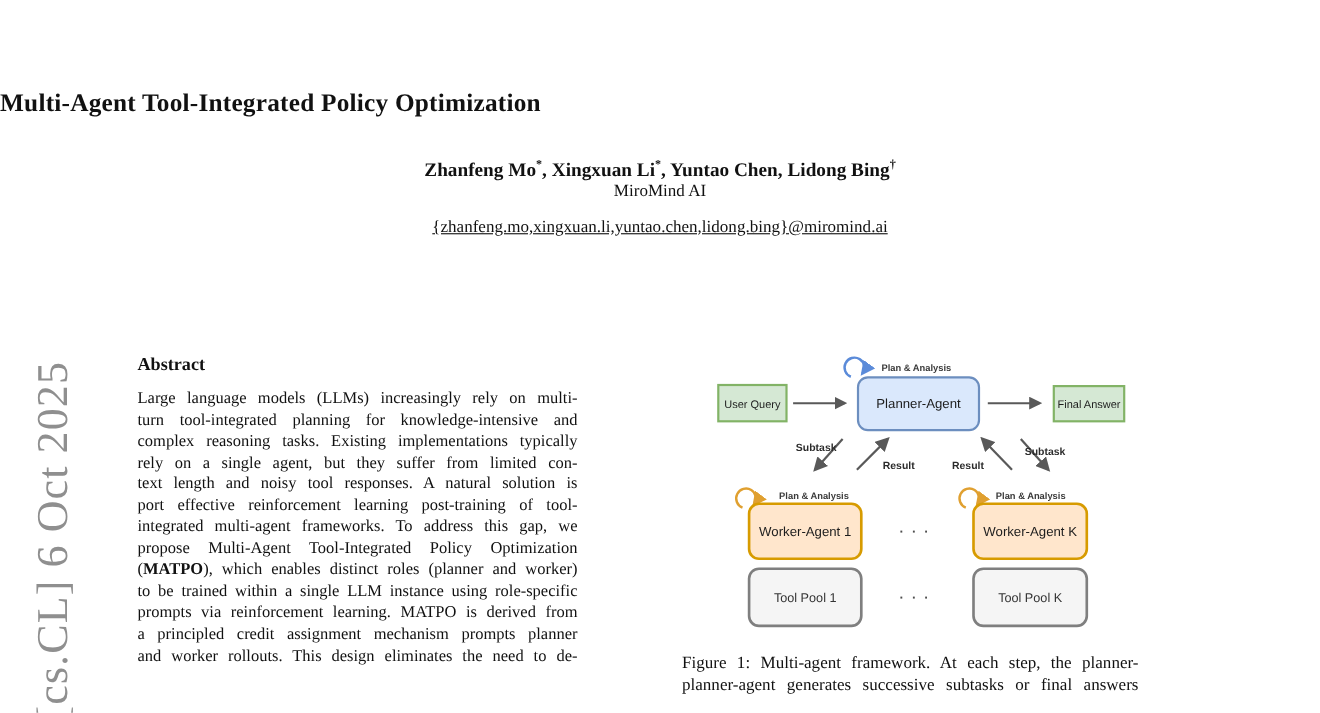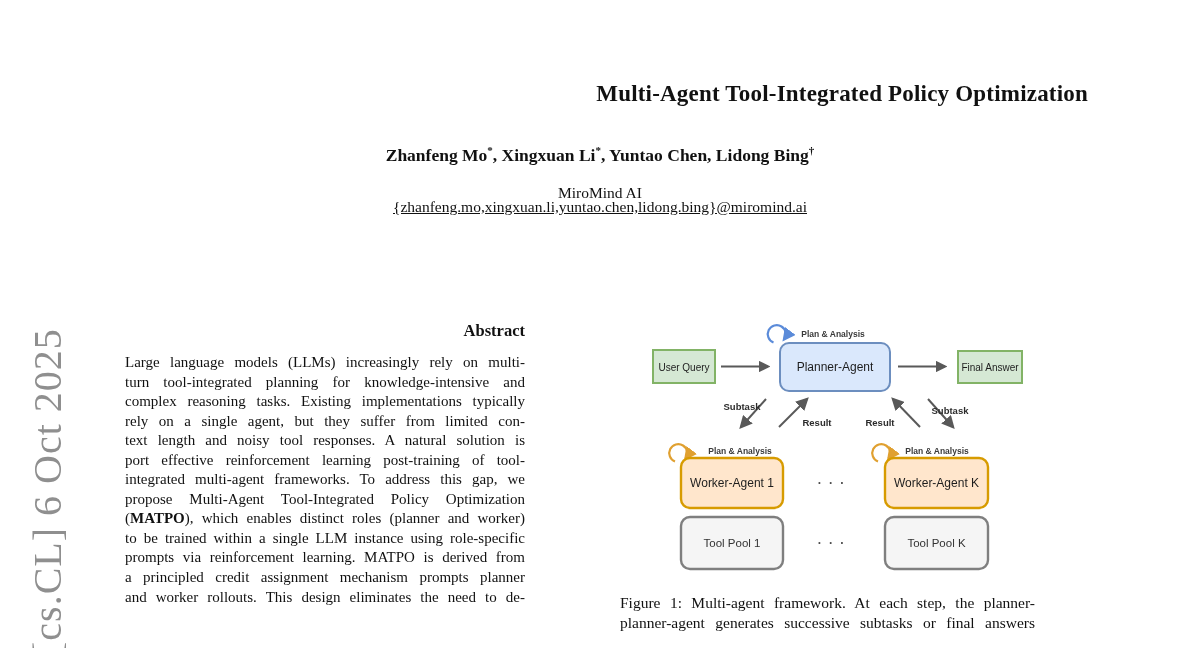--- a/index.html
+++ b/index.html
@@ -4,33 +4,33 @@
 <style>
   html,body{margin:0;padding:0;}
   body{
     width:1200px;height:648px;position:relative;overflow:hidden;
     background:#ffffff;
     font-family:"Liberation Serif","DejaVu Serif",serif;
     color:#111;
   }
   .abs{position:absolute;}
   
-  .title{left:0;top:81px;width:1088px;text-align:right;font-size:23px;font-weight:bold;letter-spacing:.2px;}
+  .title{left:0;top:81px;width:1088px;text-align:left;font-size:23px;font-weight:bold;letter-spacing:.2px;}
   .authors{left:0;top:144px;width:1200px;text-align:center;font-size:17.5px;font-weight:bold;}
   .authors sup{font-size:11px;}
-  .affil{left:0;top:184px;width:1200px;text-align:center;font-size:15.5px;}
+  .affil{left:0;top:165px;width:1200px;text-align:center;font-size:15.5px;}
   .email{left:0;top:198px;width:1200px;text-align:center;font-size:15.5px;text-decoration:underline;}
   
   .watermark{
     left:24px;top:655px;transform:rotate(-90deg);transform-origin:0 0;
     font-size:40px;color:#8f8f8f;white-space:nowrap;letter-spacing:1px;
     font-family:"Liberation Serif","DejaVu Serif",serif;
   }
   
-  .abstract-head{left:125px;top:321px;width:400px;text-align:right;font-size:16.5px;font-weight:bold;}
+  .abstract-head{left:125px;top:321px;width:400px;text-align:left;font-size:16.5px;font-weight:bold;}
   .abstract-body{left:125px;top:353px;width:400px;font-size:15px;line-height:19.55px;}
   .jline{text-align:justify;text-align-last:justify;white-space:normal;}
   
   .caption{left:620px;top:593px;width:415px;font-size:15.5px;line-height:19.5px;}
   
   .figure-wrap{left:620px;top:303px;width:420px;height:288px;}
   svg text{font-family:"Liberation Sans","DejaVu Sans",sans-serif;fill:#1d1d1d;}
   .nodelbl{font-size:12px;}
   .poollbl{font-size:11.5px;fill:#333;}
   .smallbox{font-size:10px;}

